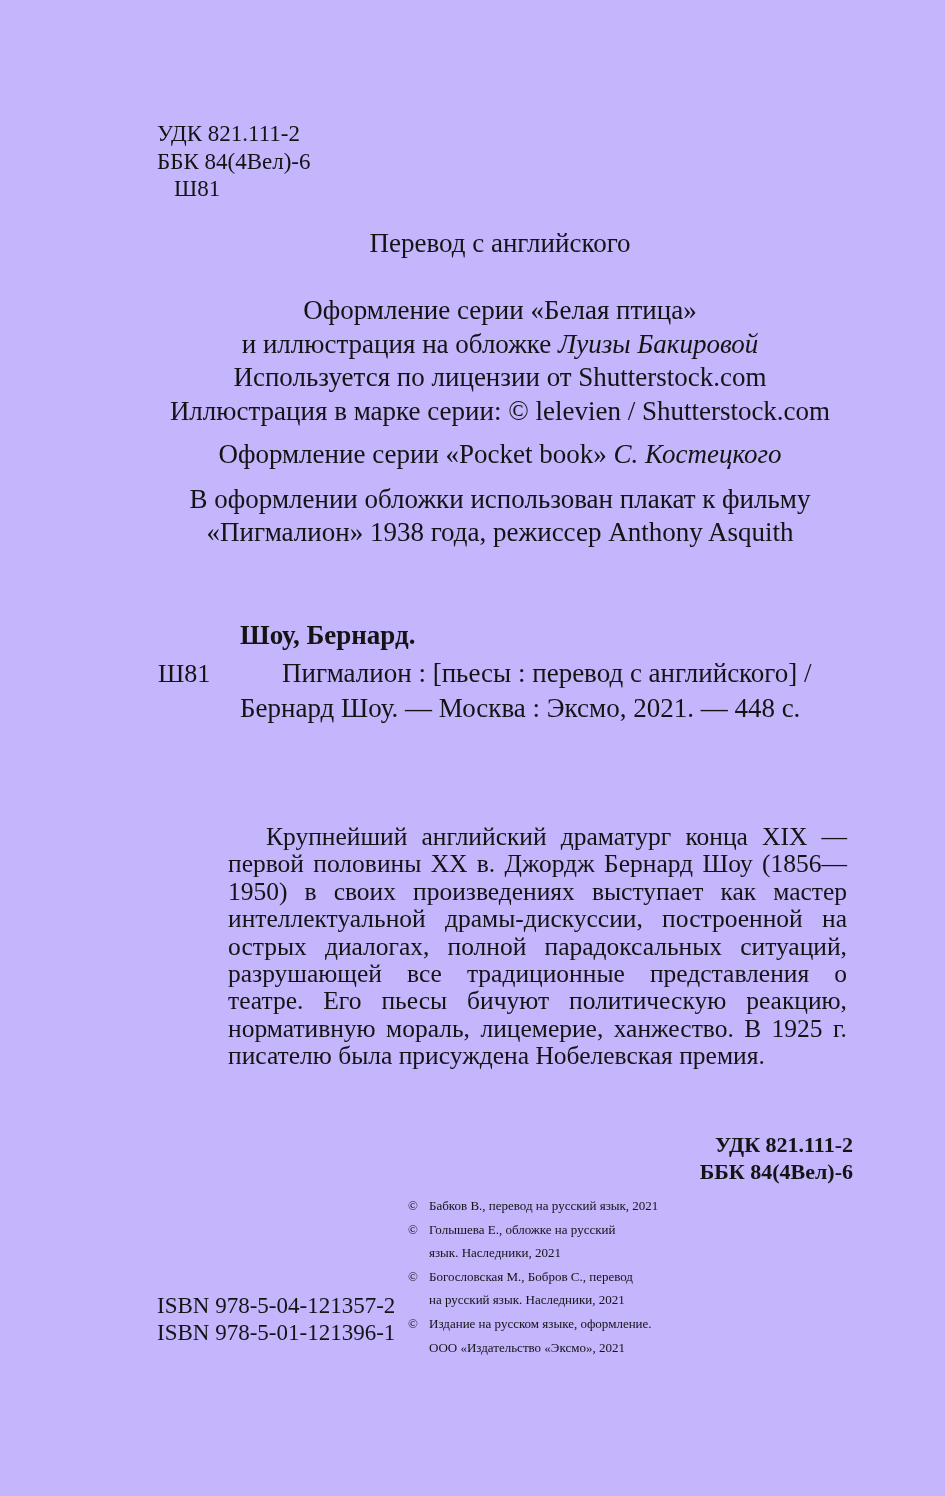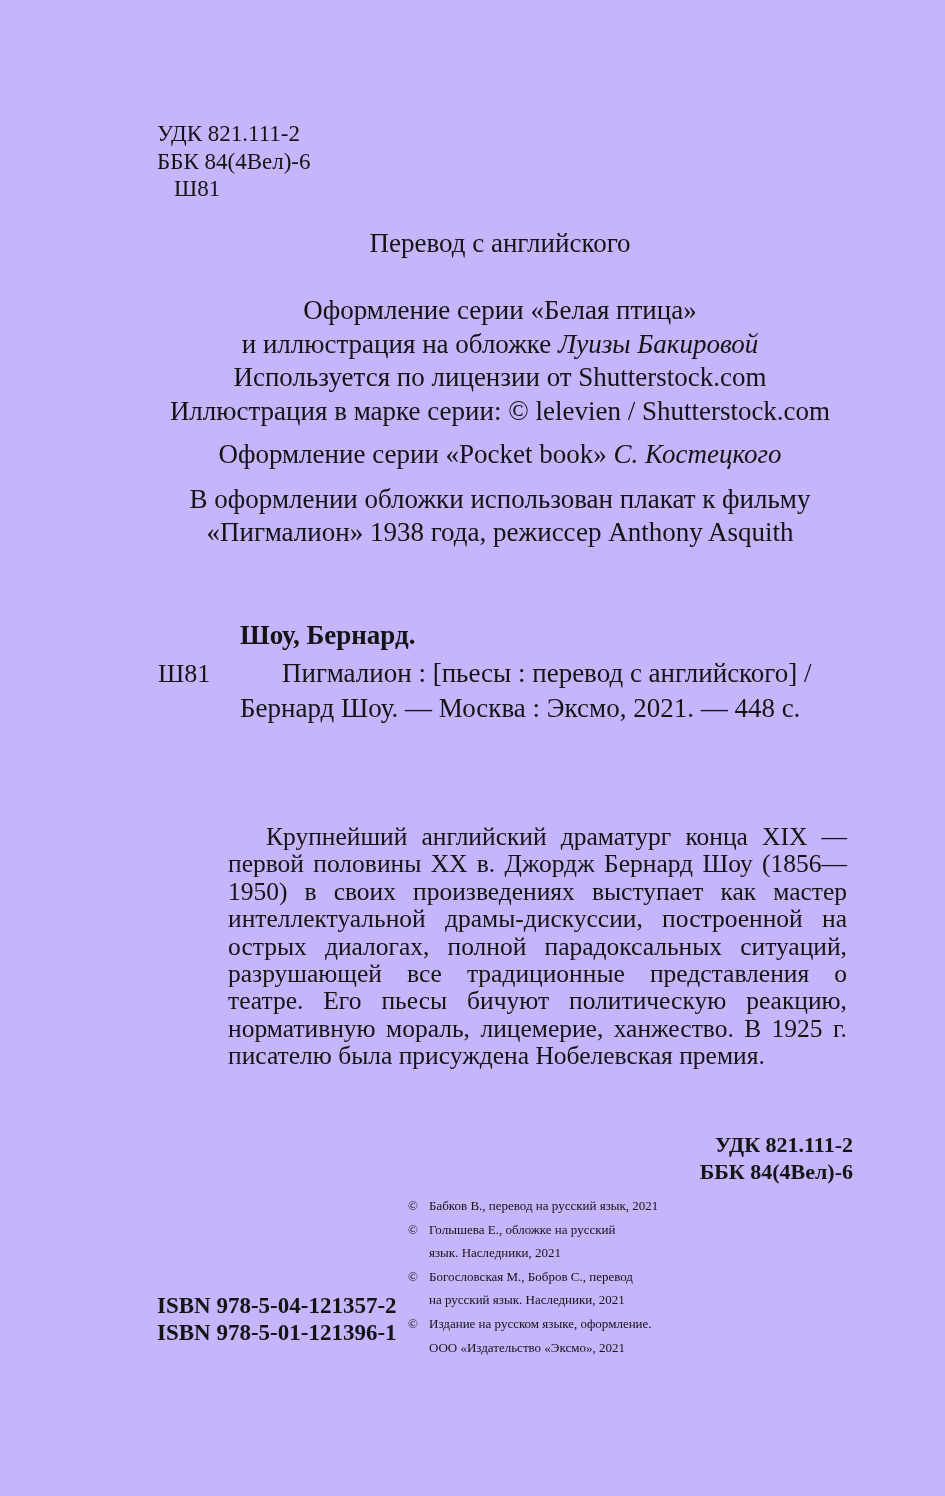--- a/index.html
+++ b/index.html
@@ -75,21 +75,21 @@
     left: 408px; top: 1194px; width: 455px;
     font-weight: normal;
     font-size: 13px; line-height: 23.6px;
   }
   .copy-symbol { display: inline-block; width: 21px; }
   .copy-line2  { padding-left: 21px; }
   .copy-line2:empty { display: none; }
 
   .bottom-isbn {
     left: 157px; top: 1293px;
-    font-weight: bold;
+    font-weight: normal;
     font-size: 23px; line-height: 26.5px;
     white-space: nowrap;
   }
 </style>
 </head>
 <body>
 
 <div class="page">
 
   <div class="abs top-class">

